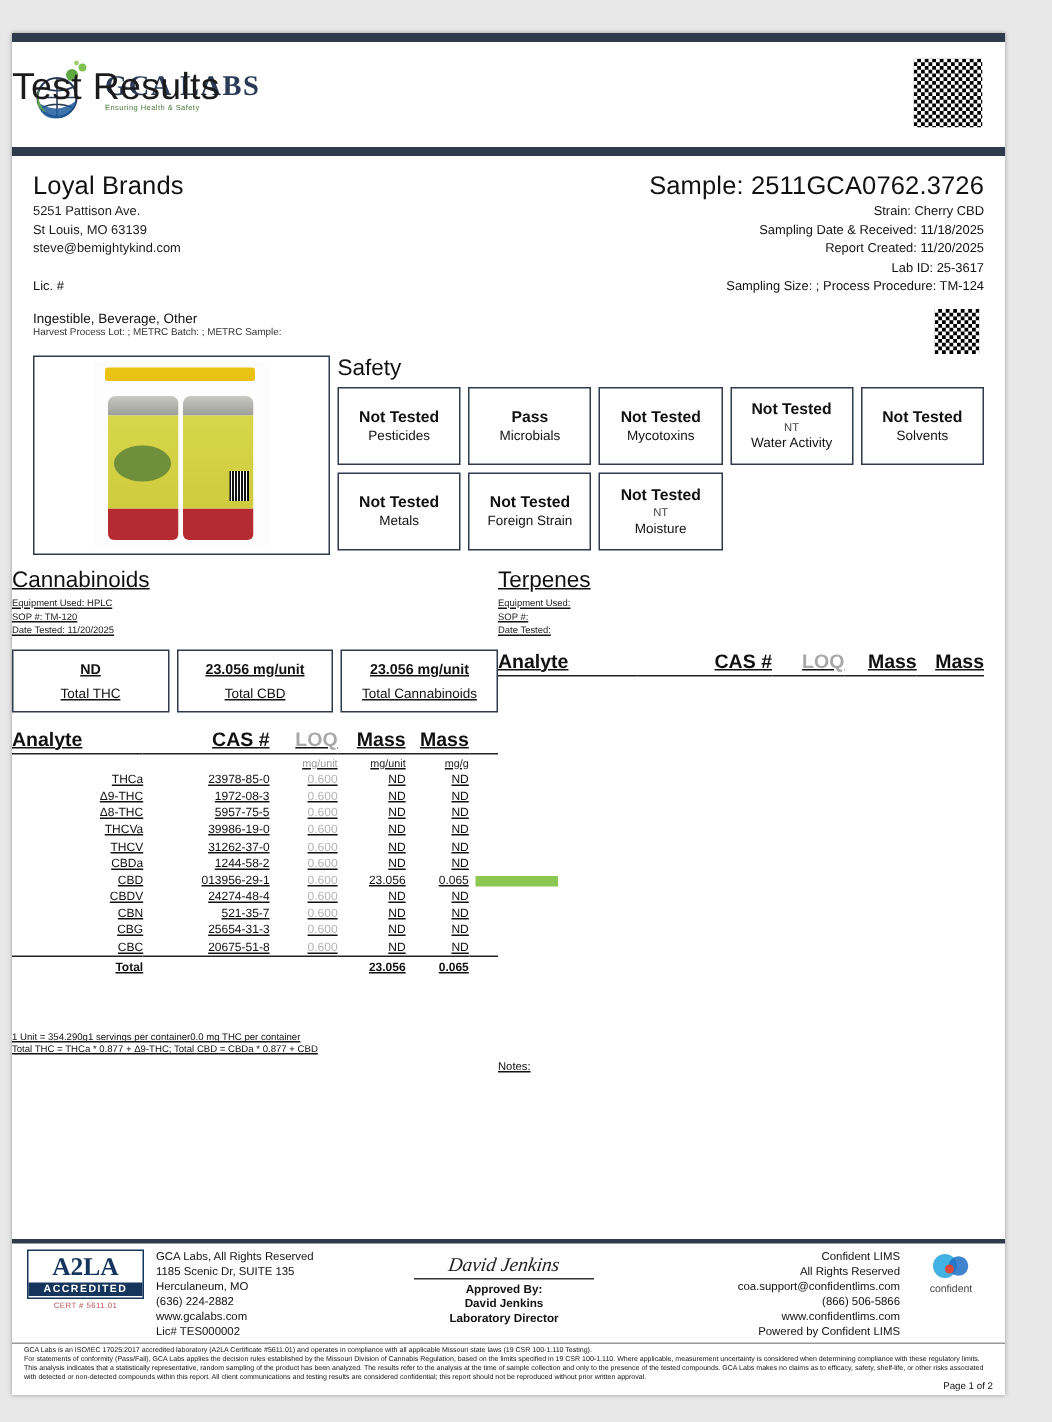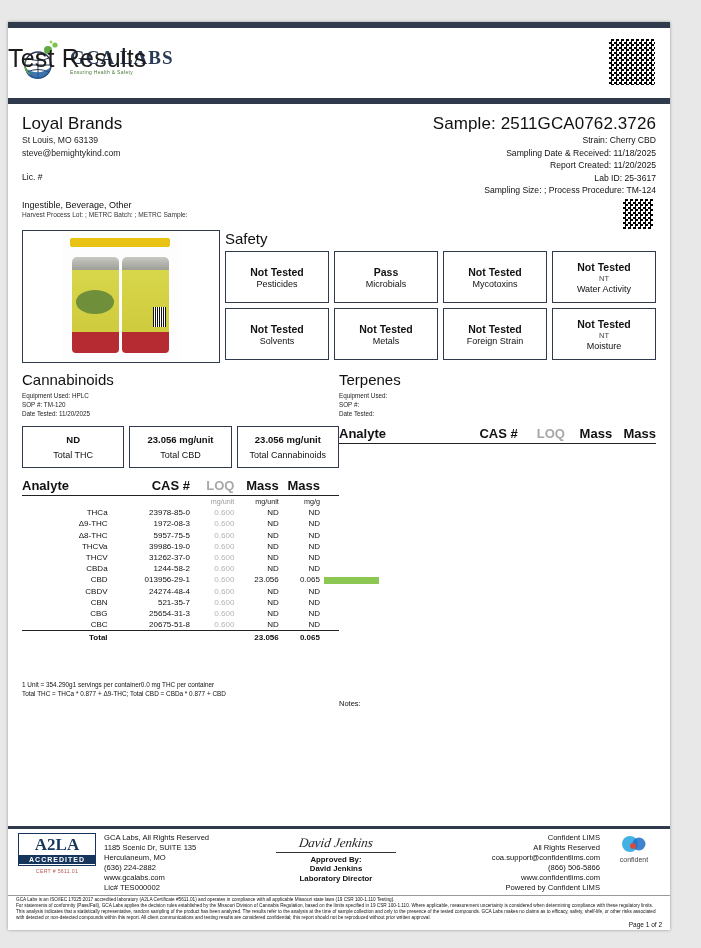--- a/index.html
+++ b/index.html
@@ -69,31 +69,31 @@
   .can-top { height: 13px; background: linear-gradient(#c9c9c4,#9e9e99); }
   .can-body { height: 62px; background: linear-gradient(#d8d64a,#cfcb3f); position: relative; }
   .can-bot { height: 21px; background: #b62a32; }
   .can-ring { position: absolute; left: 4px; top: 20px; width: 38px; height: 24px; border-radius: 50%; background: #6f8f3a; }
   .yoke { position: absolute; top: 4px; left: 8px; width: 100px; height: 9px; background: #e8c313; border-radius: 2px; }
   .barcode { position: absolute; right: 3px; bottom: 26px; width: 13px; height: 20px;
     background: repeating-linear-gradient(90deg,#111 0 1px,#fff 1px 2px); }
 
   .safety { flex: 1; }
   .sec-title { font-size: 15px; margin-bottom: 4px; }
-  .safety-grid { display: grid; grid-template-columns: repeat(4,1fr); gap: 5px; }
+  .safety-grid { display: grid; grid-template-columns: repeat(5,1fr); gap: 5px; }
   .scell {
     border: 1.5px solid #2f3b4d; height: 52px; display: flex; flex-direction: column;
     align-items: center; justify-content: center; gap: 1px; background: #fff;
   }
   .sres { font-size: 10.5px; font-weight: bold; }
   .snt { font-size: 7.5px; color: #444; }
   .slab { font-size: 9px; }
 
   
-  .results { display: flex; padding: 8px 14px 0 14px; gap: 0; }
+  .results { display: flex; padding: 8px 14px 0 0; gap: 0; text-decoration: underline; }
   .col { flex: 1; min-width: 0; }
   .col-left { max-width: 330px; }
   .meta { font-size: 6.3px; line-height: 8px; color: #222; margin-top: 1px; }
   .sum-row { display: flex; gap: 5px; margin-top: 8px; }
   .sum-box {
     flex: 1; border: 1.5px solid #2f3b4d; height: 42px; background: #fff;
     display: flex; flex-direction: column; align-items: center; justify-content: center; gap: 5px;
   }
   .sum-val { font-size: 9.5px; font-weight: bold; }
   .sum-lab { font-size: 9px; }
@@ -164,20 +164,21 @@
         <div class="brand-tag">Ensuring Health &amp; Safety</div>
       </div>
     </div>
     <div class="doc-title">Test Results</div>
     <div class="qr qr-top"></div>
   </div>
   <div class="rule-dark"></div>
 
   <div class="info">
     <div class="client-name">Loyal Brands</div>
+    <div class="client-line">5251 Pattison Ave.</div>
     <div class="client-line">St Louis, MO 63139</div>
     <div class="client-line">steve@bemightykind.com</div>
     <div class="lic">Lic. #</div>
 
     <div class="sample-block">
       <div class="sample-id">Sample: 2511GCA0762.3726</div>
       <div class="sample-line">Strain: Cherry CBD</div>
       <div class="sample-line">Sampling Date &amp; Received: 11/18/2025</div>
       <div class="sample-line">Report Created: 11/20/2025</div>
       <div class="sample-line">Lab ID: 25-3617</div>

